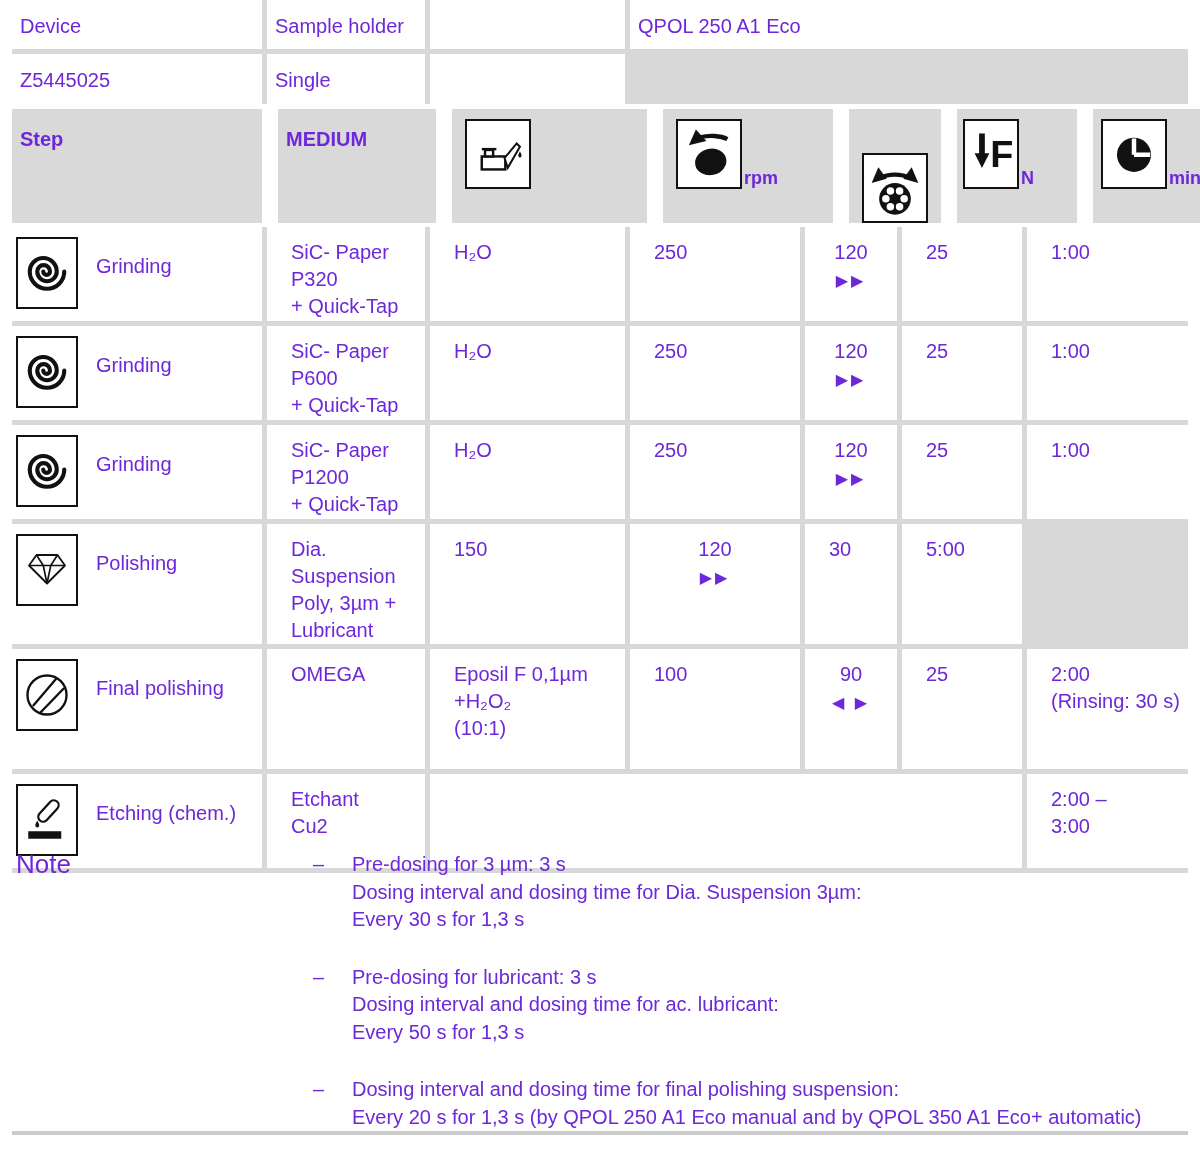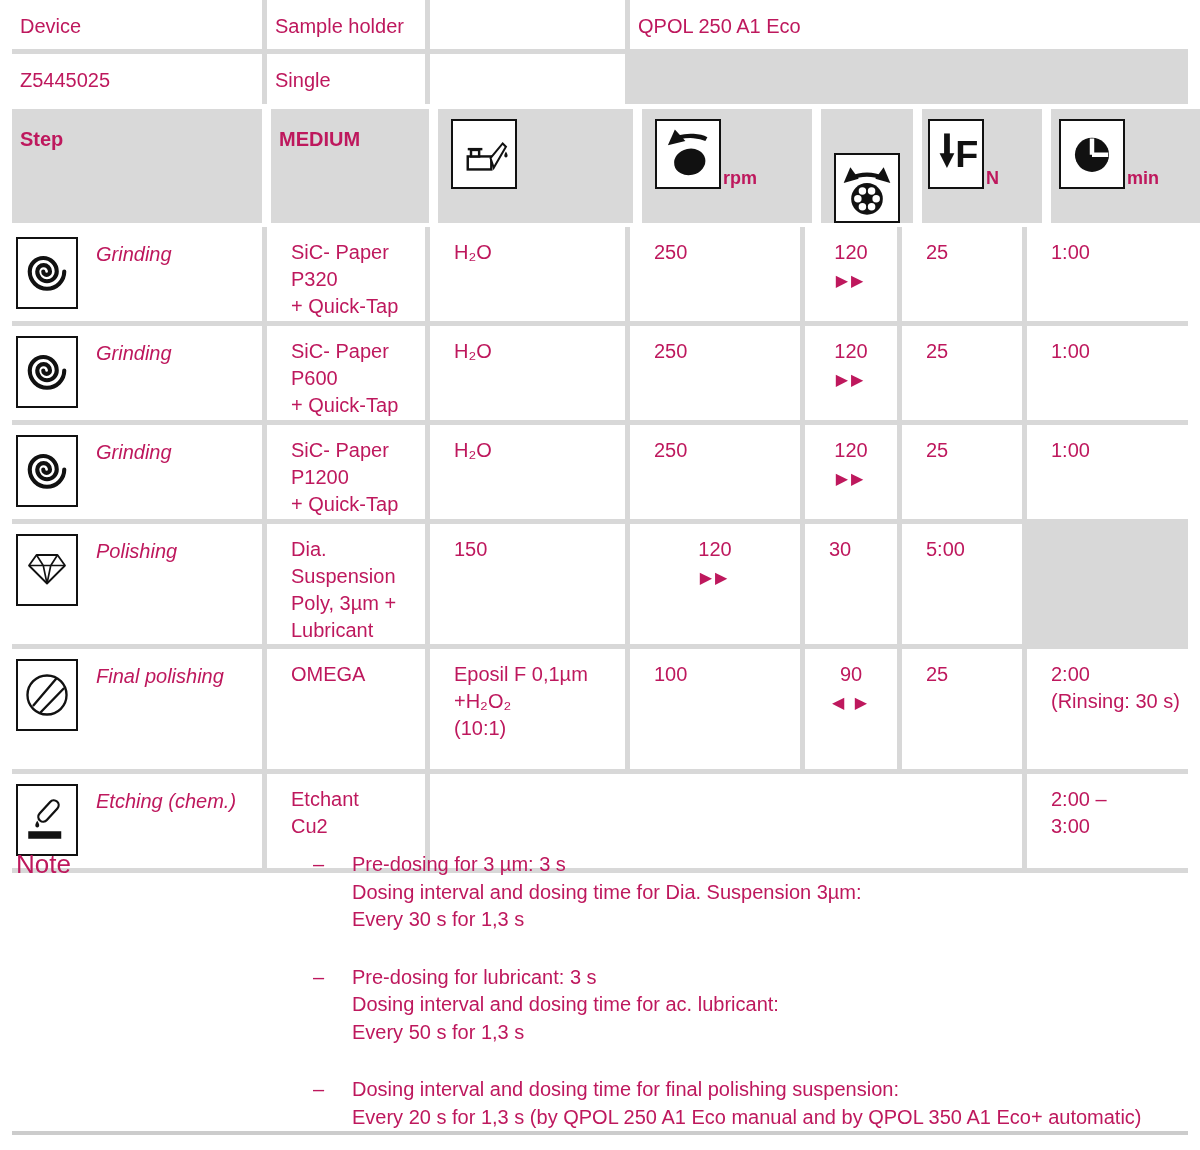--- a/index.html
+++ b/index.html
@@ -1,47 +1,47 @@
 <!DOCTYPE html>
 <html><head>
 <meta charset="utf-8">
 <style>
   html,body{margin:0;padding:0;background:#fff;}
   .page{position:relative;width:1200px;height:1150px;background:#fff;overflow:hidden;
-        font-family:"Liberation Sans",sans-serif;color:#be185d;font-size:20px;line-height:27px;}
+        font-family:"Liberation Sans",sans-serif;color:#6d28d9;font-size:20px;line-height:27px;}
   .table{position:absolute;left:12px;top:0;width:1176px;}
 
   
   .info{display:grid;grid-template-columns:250px 158px 195px 1fr;grid-template-rows:49px 50px;
         gap:5px;background:#d8d8d8;}
   .info>div{background:#fff;padding:13px 6px 0 8px;box-sizing:border-box;}
 
   
   .band{margin-top:5px;height:114px;display:grid;
-        grid-template-columns:250px 158px 195px 170px 92px 120px 161px;gap:9px;background:#fff;}
+        grid-template-columns:250px 158px 195px 170px 92px 120px 161px;gap:16px;background:#fff;}
   .band>div{background:#d9d9d9;box-sizing:border-box;}
   .band .lbl{font-weight:bold;padding:17px 0 0 8px;}
   .icon-unit{display:flex;align-items:flex-end;margin-top:10px;}
   .ibox{width:66px;height:70px;background:#fff;border:2.5px solid #111;box-sizing:border-box;
         flex:none;display:flex;align-items:center;justify-content:center;}
   .ibox.narrow{width:56px;}
   .unit{font-weight:bold;font-size:18px;line-height:1;margin:0 0 2px 2px;}
   .pad3{padding-left:13px;} .pad6{padding-left:6px;} .pad8{padding-left:8px;}
   .centered{display:flex;justify-content:center;}
 
   
   .rows{margin-top:4px;background:#d8d8d8;display:grid;row-gap:5px;padding-bottom:5px;}
   .row{display:grid;grid-template-columns:250px 158px 195px 170px 92px 120px 161px;column-gap:5px;}
   .row.merged{grid-template-columns:250px 158px 592px 161px;}
   .row>div{background:#fff;box-sizing:border-box;padding:12px 6px 0 24px;}
   .h94{height:94px;} .h102{height:120px;}
   .step-cell{display:flex;gap:18px;padding:10px 0 0 4px !important;}
   .rbox{width:62px;height:72px;border:2.5px solid #111;box-sizing:border-box;background:#fff;
         flex:none;display:flex;align-items:center;justify-content:center;}
-  .step-name{margin-top:4px;font-style:italic;}
+  .step-name{margin-top:16px;}
   .pre{white-space:pre-line;}
   .dir-cell{text-align:center;padding-left:0 !important;padding-right:0 !important;}
   .arrows{font-size:16px;letter-spacing:3px;margin-top:1px;display:block;}
 
   
   .notes{position:absolute;left:12px;top:851px;width:1176px;}
   .note-label{position:absolute;left:4px;top:0;font-size:26px;}
   .bullets{margin-left:301px;}
   .bullet{display:flex;margin-bottom:30px;line-height:27.5px;}
   .marker{width:39px;flex:none;}

